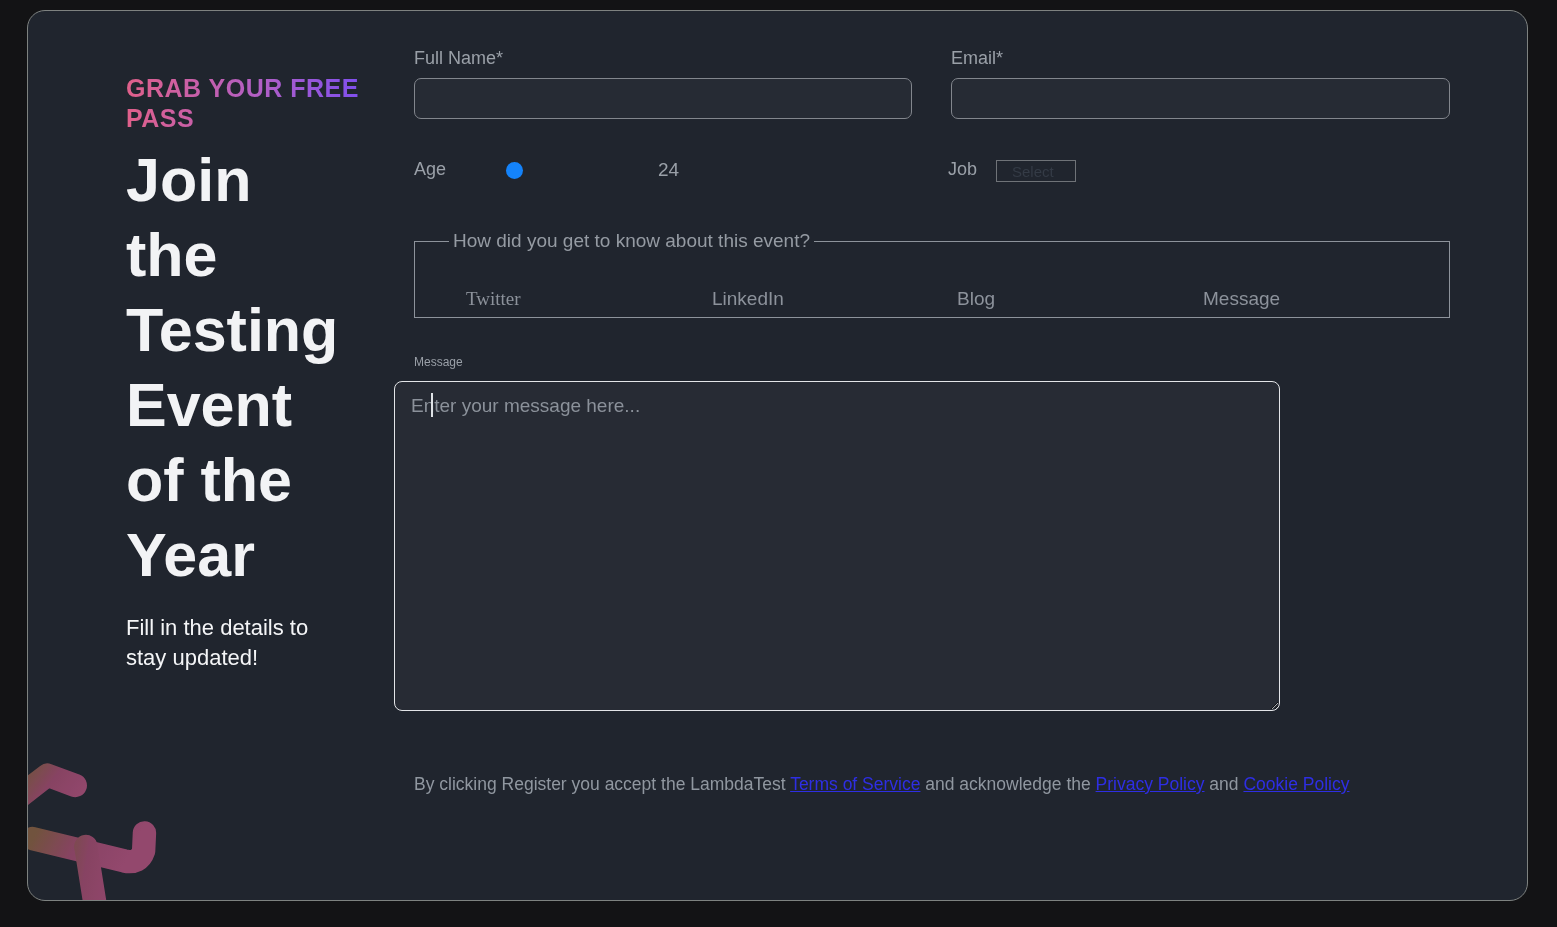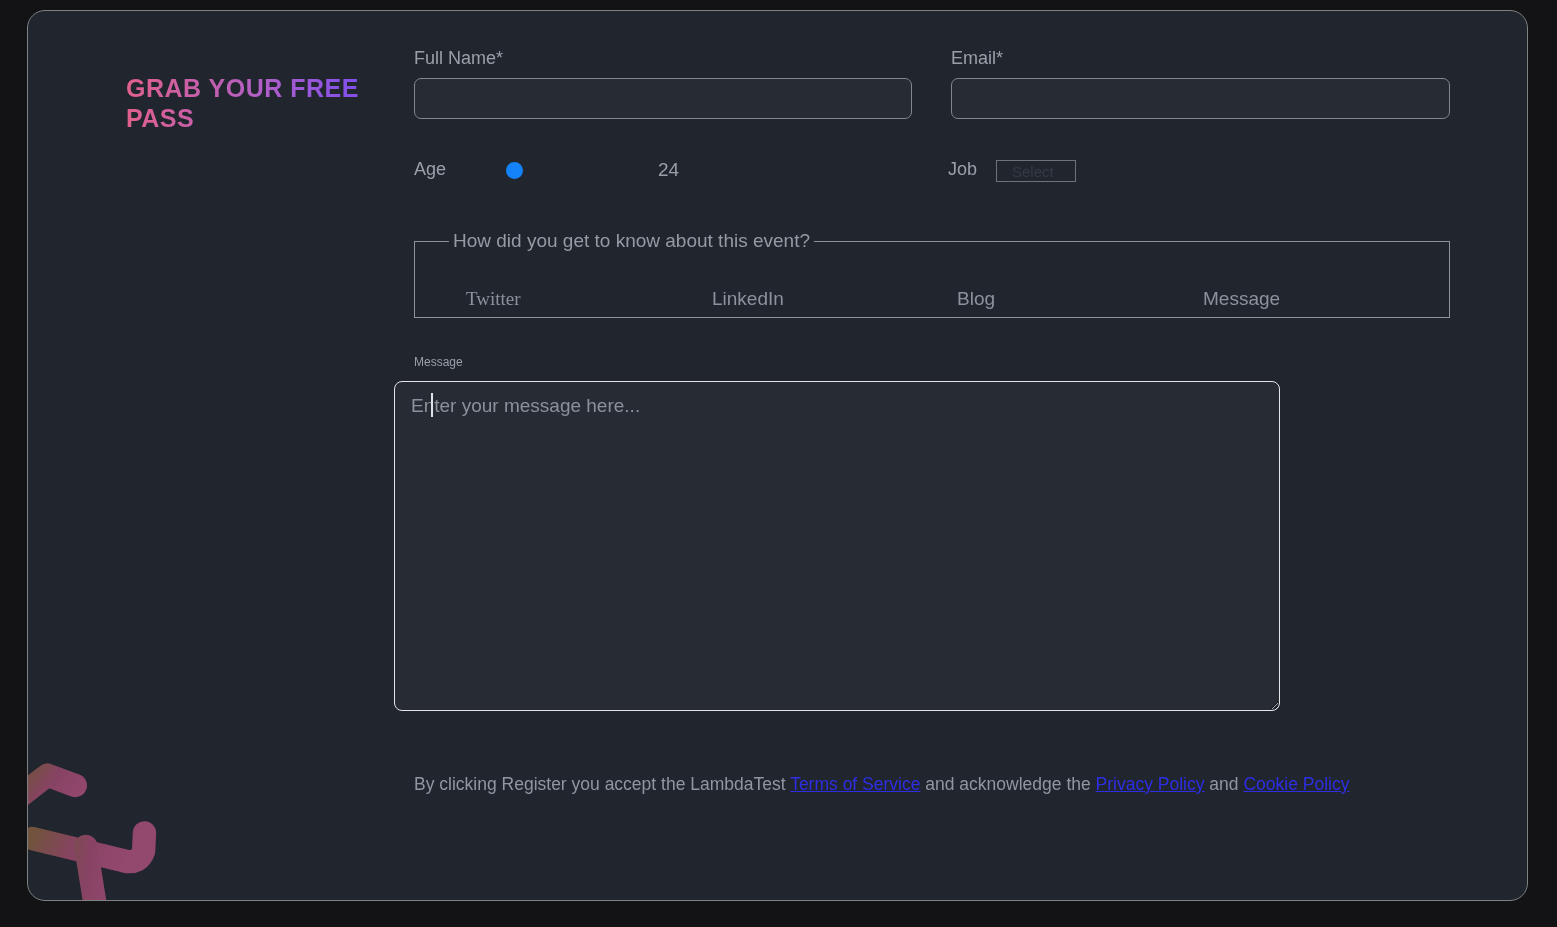--- a/index.html
+++ b/index.html
@@ -53,20 +53,22 @@
   .native-btn{ background:#1c212a; border:2px solid #8a8e94; color:#333a45;
                font-size:15.5px; font-family:"Liberation Sans",sans-serif;
                padding:2px 7px; height:26px; line-height:18px; cursor:pointer; }
 </style>
 </head>
 <body>
 
 <div class="card">
 
   <div class="eyebrow">GRAB YOUR FREE PASS</div>
+  <div class="big-title">Join the Testing Event of the Year</div>
+  <div class="subtitle">Fill in the details to stay updated!</div>
 
   <div class="logo-wrap">
     <svg viewBox="0 0 100 100" width="195" height="195">
       <defs>
         <linearGradient id="lg" x1="0" y1="0" x2="0.5" y2="1">
           <stop offset="0" stop-color="#7d5a41"></stop>
           <stop offset="0.45" stop-color="#96486b"></stop>
           <stop offset="1" stop-color="#a34e77"></stop>
         </linearGradient>
       </defs>

